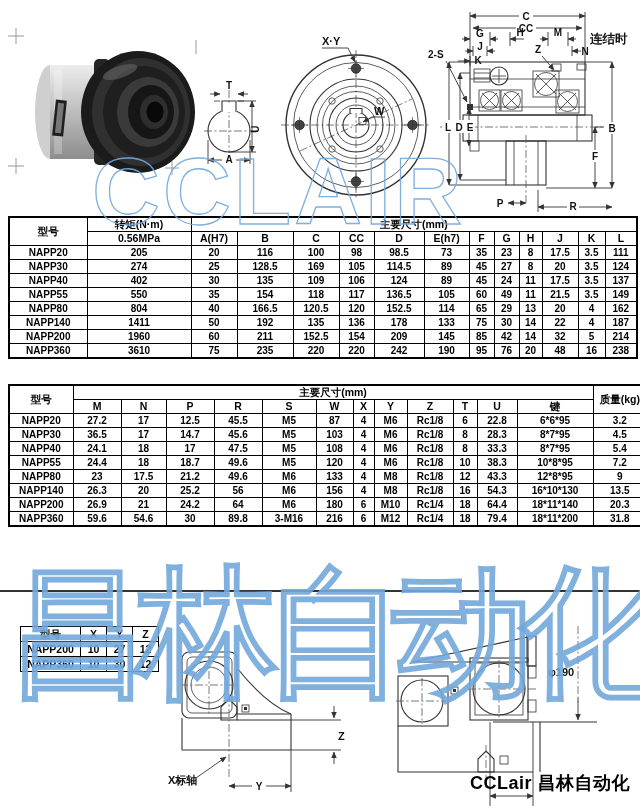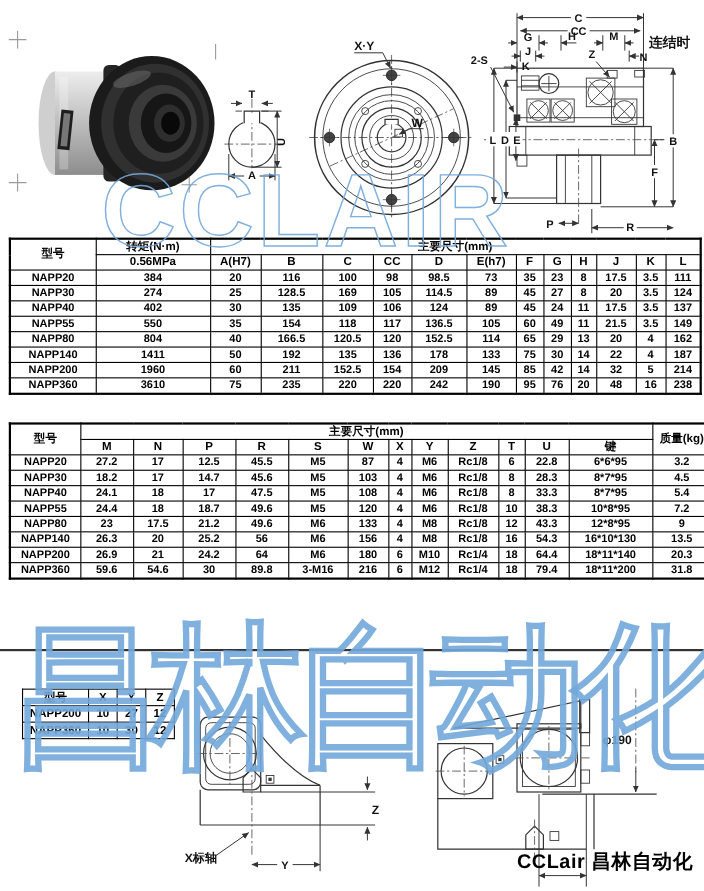--- a/index.html
+++ b/index.html
@@ -259,21 +259,21 @@
         <th>G</th>
         <th>H</th>
         <th>J</th>
         <th>K</th>
         <th>L</th>
       </tr>
     </thead>
     <tbody>
         <tr>
           <td>NAPP20</td>
-          <td>384</td>
+          <td>205</td>
           <td>20</td>
           <td>116</td>
           <td>100</td>
           <td>98</td>
           <td>98.5</td>
           <td>73</td>
           <td>35</td>
           <td>23</td>
           <td>8</td>
           <td>17.5</td>
@@ -445,21 +445,21 @@
           <td>4</td>
           <td>M6</td>
           <td>Rc1/8</td>
           <td>6</td>
           <td>22.8</td>
           <td>6*6*95</td>
           <td>3.2</td>
         </tr>
         <tr>
           <td>NAPP30</td>
-          <td>18.2</td>
+          <td>36.5</td>
           <td>17</td>
           <td>14.7</td>
           <td>45.6</td>
           <td>M5</td>
           <td>103</td>
           <td>4</td>
           <td>M6</td>
           <td>Rc1/8</td>
           <td>8</td>
           <td>28.3</td>

